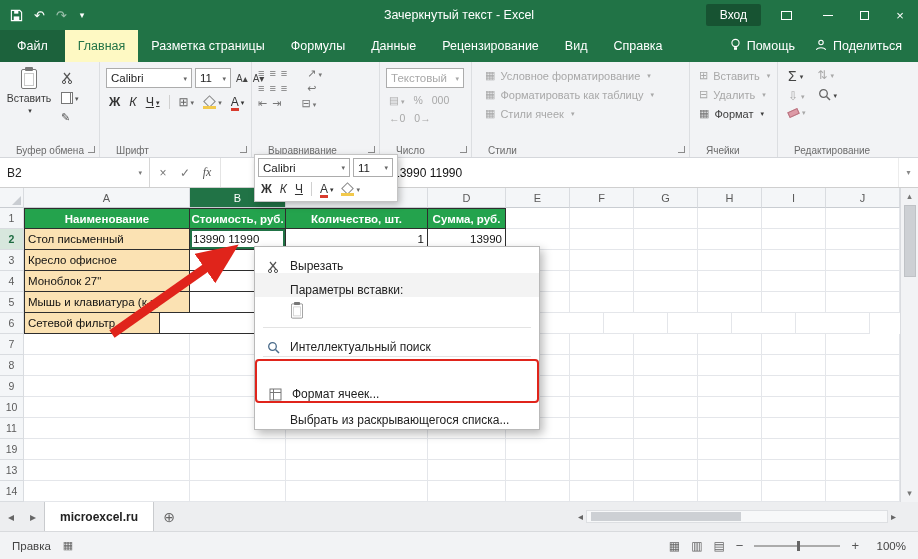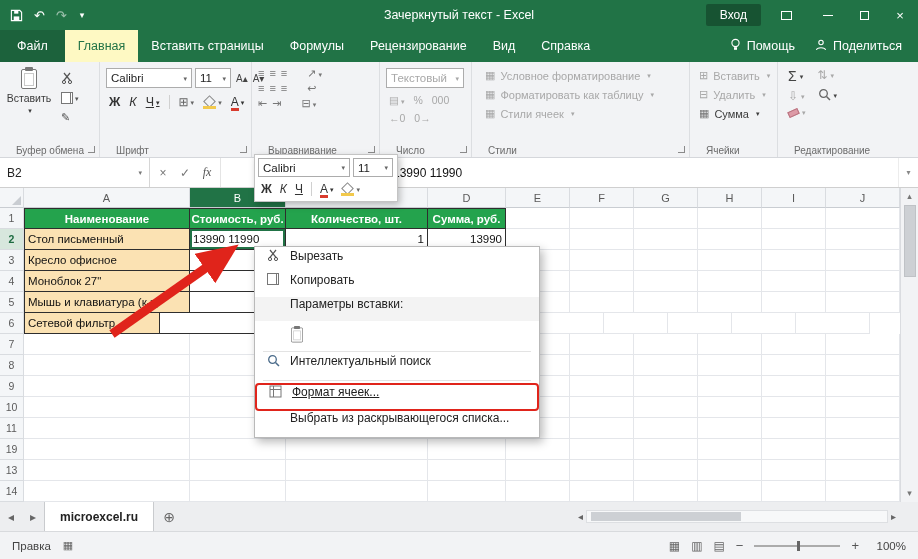--- a/index.html
+++ b/index.html
@@ -124,26 +124,26 @@
 
   
   .minibar{position:absolute;left:254px;top:154px;width:144px;background:#fff;border:1px solid #C4C4C4;box-shadow:2px 3px 7px rgba(0,0,0,.25);z-index:25;padding:3px;}
   .mb1{display:flex;gap:3px;}
   .minibar .combo{height:19px;}
   .mb2{display:flex;align-items:center;gap:8px;padding:5px 3px 2px;font-size:12px;color:#333;}
   .mb2 u{text-decoration:underline;}
 
   
   .ctxmenu{position:absolute;left:254px;top:246px;width:286px;background:#fff;border:1px solid #B9B9B9;box-shadow:3px 4px 9px rgba(0,0,0,.28);z-index:30;padding:2px 0;font-size:12px;color:#222;}
-  .cmi{height:24px;display:flex;align-items:flex-start;gap:9px;padding:0 10px;}
+  .cmi{height:24px;display:flex;align-items:flex-end;gap:9px;padding:0 10px;}
   .cico{width:16px;display:inline-flex;justify-content:center;align-items:center;flex:none;}
   .cmi.graybg{background:#F3F3F3;}
   .cmpaste{height:28px;display:flex;align-items:center;padding-left:34px;}
   .cmsep{height:1px;background:#E3E3E3;margin:2px 8px;}
-  .cmi.hl{height:28px;border:2px solid var(--annotation-red,#E0241B);border-radius:4px;text-decoration:underline;}
+  .cmi.hl{height:44px;border:2px solid var(--annotation-red,#E0241B);border-radius:4px;}
   .i-clip.sm{transform:scale(.75);transform-origin:center;}
 
   .arrow-overlay{position:absolute;inset:0;pointer-events:none;z-index:20;}
 </style>
 </head>
 <body>
 
 <div class="page">
 
   <div class="titlebar">
@@ -171,22 +171,23 @@
       <span class="wbtn">
           <span class="maxi"></span>
         </span>
       <span class="wbtn">×</span>
     </div>
   </div>
 
   <div class="tabsrow">
     <div class="tab file">Файл</div>
     <div class="tab active">Главная</div>
-    <div class="tab">Вставить страницы</div>
+    <div class="tab">Разметка страницы</div>
     <div class="tab">Формулы</div>
+    <div class="tab">Данные</div>
     <div class="tab">Рецензирование</div>
     <div class="tab">Вид</div>
     <div class="tab">Справка</div>
     <div class="tabs-right">
       <div class="titem">
         <span>
           <svg width="11" height="14" viewBox="0 0 11 14">
               <circle cx="5.5" cy="5" r="3.6" fill="none" stroke="#fff" stroke-width="1.1"></circle>
               <rect x="4" y="9.2" width="3" height="2.6" fill="#fff"></rect>
             </svg>
@@ -338,21 +339,21 @@
           <span>Вставить</span>
           <span class="crt">▾</span>
         </div>
       <div class="strow dis">
           <span class="sticon">⊟</span>
           <span>Удалить</span>
           <span class="crt">▾</span>
         </div>
       <div class="strow">
           <span class="sticon">▦</span>
-          <span>Сумма</span>
+          <span>Формат</span>
           <span class="crt">▾</span>
         </div>
       <span class="glabel">Ячейки</span>
     </div>
 
     <div class="rgroup" style="width:140px;border-right:none">
       <div class="edwrap">
         <div class="ed col edcol">
           <div class="edbtn">
               <span class="sig">Σ</span>
@@ -671,26 +672,20 @@
       <span class="cico">
         <svg width="12" height="12" viewBox="0 0 12 12">
             <line x1="3" y1="1" x2="9.5" y2="9" stroke="#555" stroke-width="1.2"></line>
             <line x1="9" y1="1" x2="2.5" y2="9" stroke="#555" stroke-width="1.2"></line>
             <circle cx="3" cy="10" r="1.6" fill="none" stroke="#555"></circle>
             <circle cx="9" cy="10" r="1.6" fill="none" stroke="#555"></circle>
           </svg>
       </span>
       <span>Вырезать</span>
     </div>
-    <div class="cmi">
-      <span class="cico">
-          <span class="i-copy"></span>
-        </span>
-      <span>Копировать</span>
-    </div>
     <div class="cmi graybg">
       <span class="cico"></span>
       <span>Параметры вставки:</span>
     </div>
     <div class="cmpaste">
       <span class="i-clip sm"></span>
     </div>
     <div class="cmsep"></div>
     <div class="cmi">
       <span class="cico">

